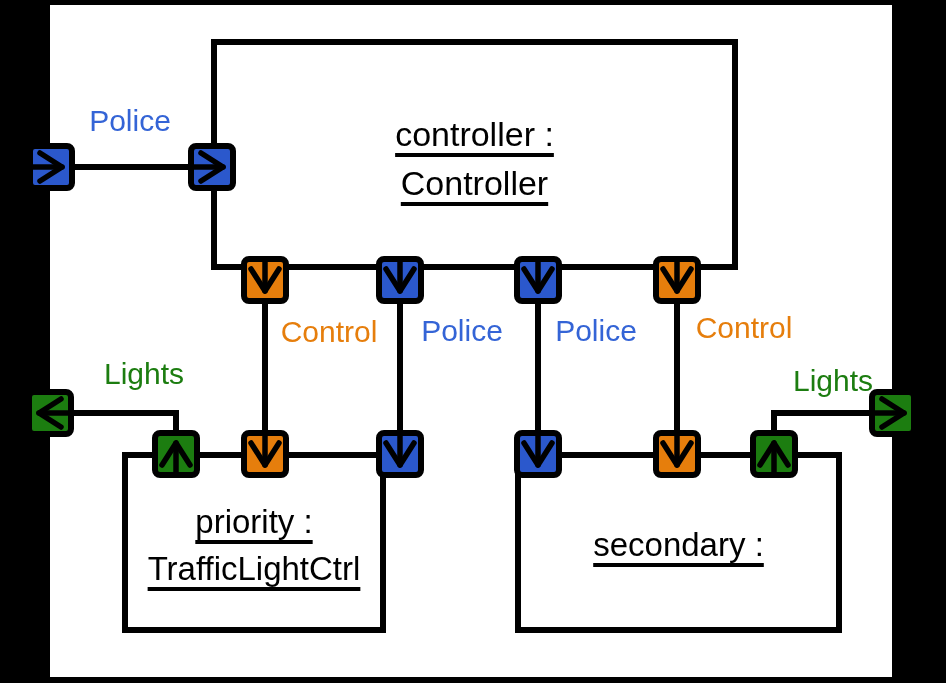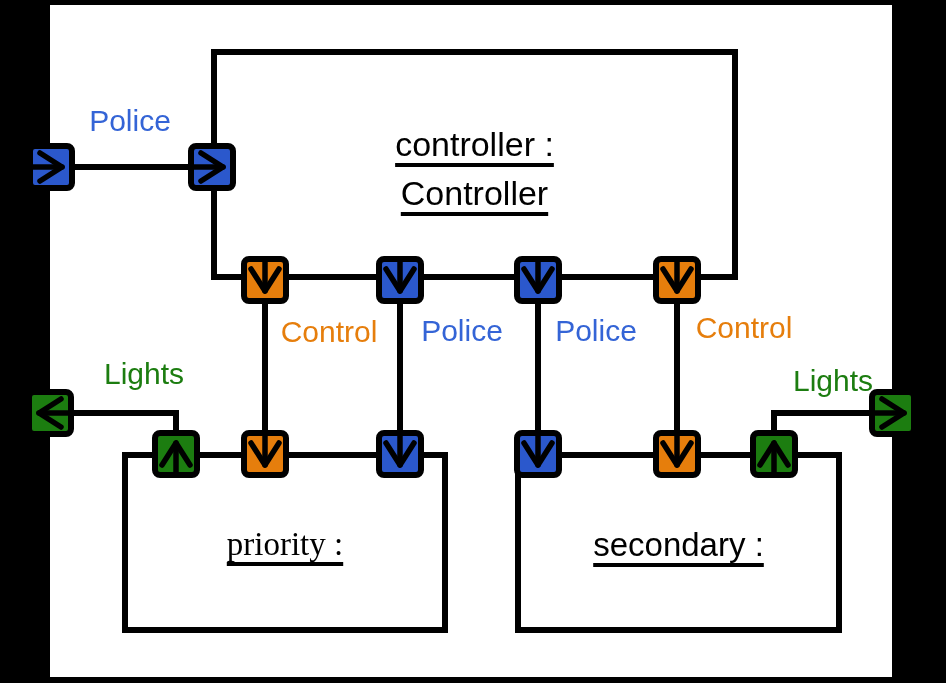--- a/index.html
+++ b/index.html
@@ -9,22 +9,22 @@
   }
   .canvas{
     position:absolute;left:50px;top:5px;width:842px;height:672px;
     background:var(--canvas-white,#fff);
   }
   
   .block{
     position:absolute;box-sizing:border-box;border:6px solid var(--line-black,#000);
     background:#fff;display:flex;flex-direction:column;align-items:center;justify-content:center;
   }
-  .block.controller{left:211px;top:49px;width:527px;height:231px;padding-top:8px;}
-  .block.priority{left:122px;top:452px;width:326px;height:181px;padding-top:4px;font-family:Liberation Serif, serif;}
+  .block.controller{left:211px;top:39px;width:527px;height:231px;padding-top:8px;}
+  .block.priority{left:122px;top:452px;width:264px;height:181px;padding-top:4px;}
   .block.secondary{left:515px;top:452px;width:327px;height:181px;padding-top:4px;}
   .title{display:flex;flex-direction:column;align-items:center;}
   .tline{
     color:#000;text-decoration:underline;text-decoration-thickness:4px;text-underline-offset:7px;
     white-space:nowrap;
   }
   .controller .tline{font-size:34px;line-height:49px;}
   .priority .tline,.secondary .tline{font-size:33px;line-height:47px;}
   
   .line{position:absolute;background:var(--line-black,#000);}
@@ -70,20 +70,21 @@
 
   <div class="block controller">
     <div class="title">
       <span class="tline">controller :</span>
       <span class="tline">Controller</span>
     </div>
   </div>
   <div class="block priority">
     <div class="title">
       <span class="tline">priority :</span>
+      <span class="tline">TrafficLightCtrl</span>
     </div>
   </div>
   <div class="block secondary">
     <div class="title">
       <span class="tline">secondary :</span>
     </div>
   </div>
 
   <div class="port blue" style="left:27px;top:143px;">
     <svg class="dir-right" viewBox="0 0 36 36">

